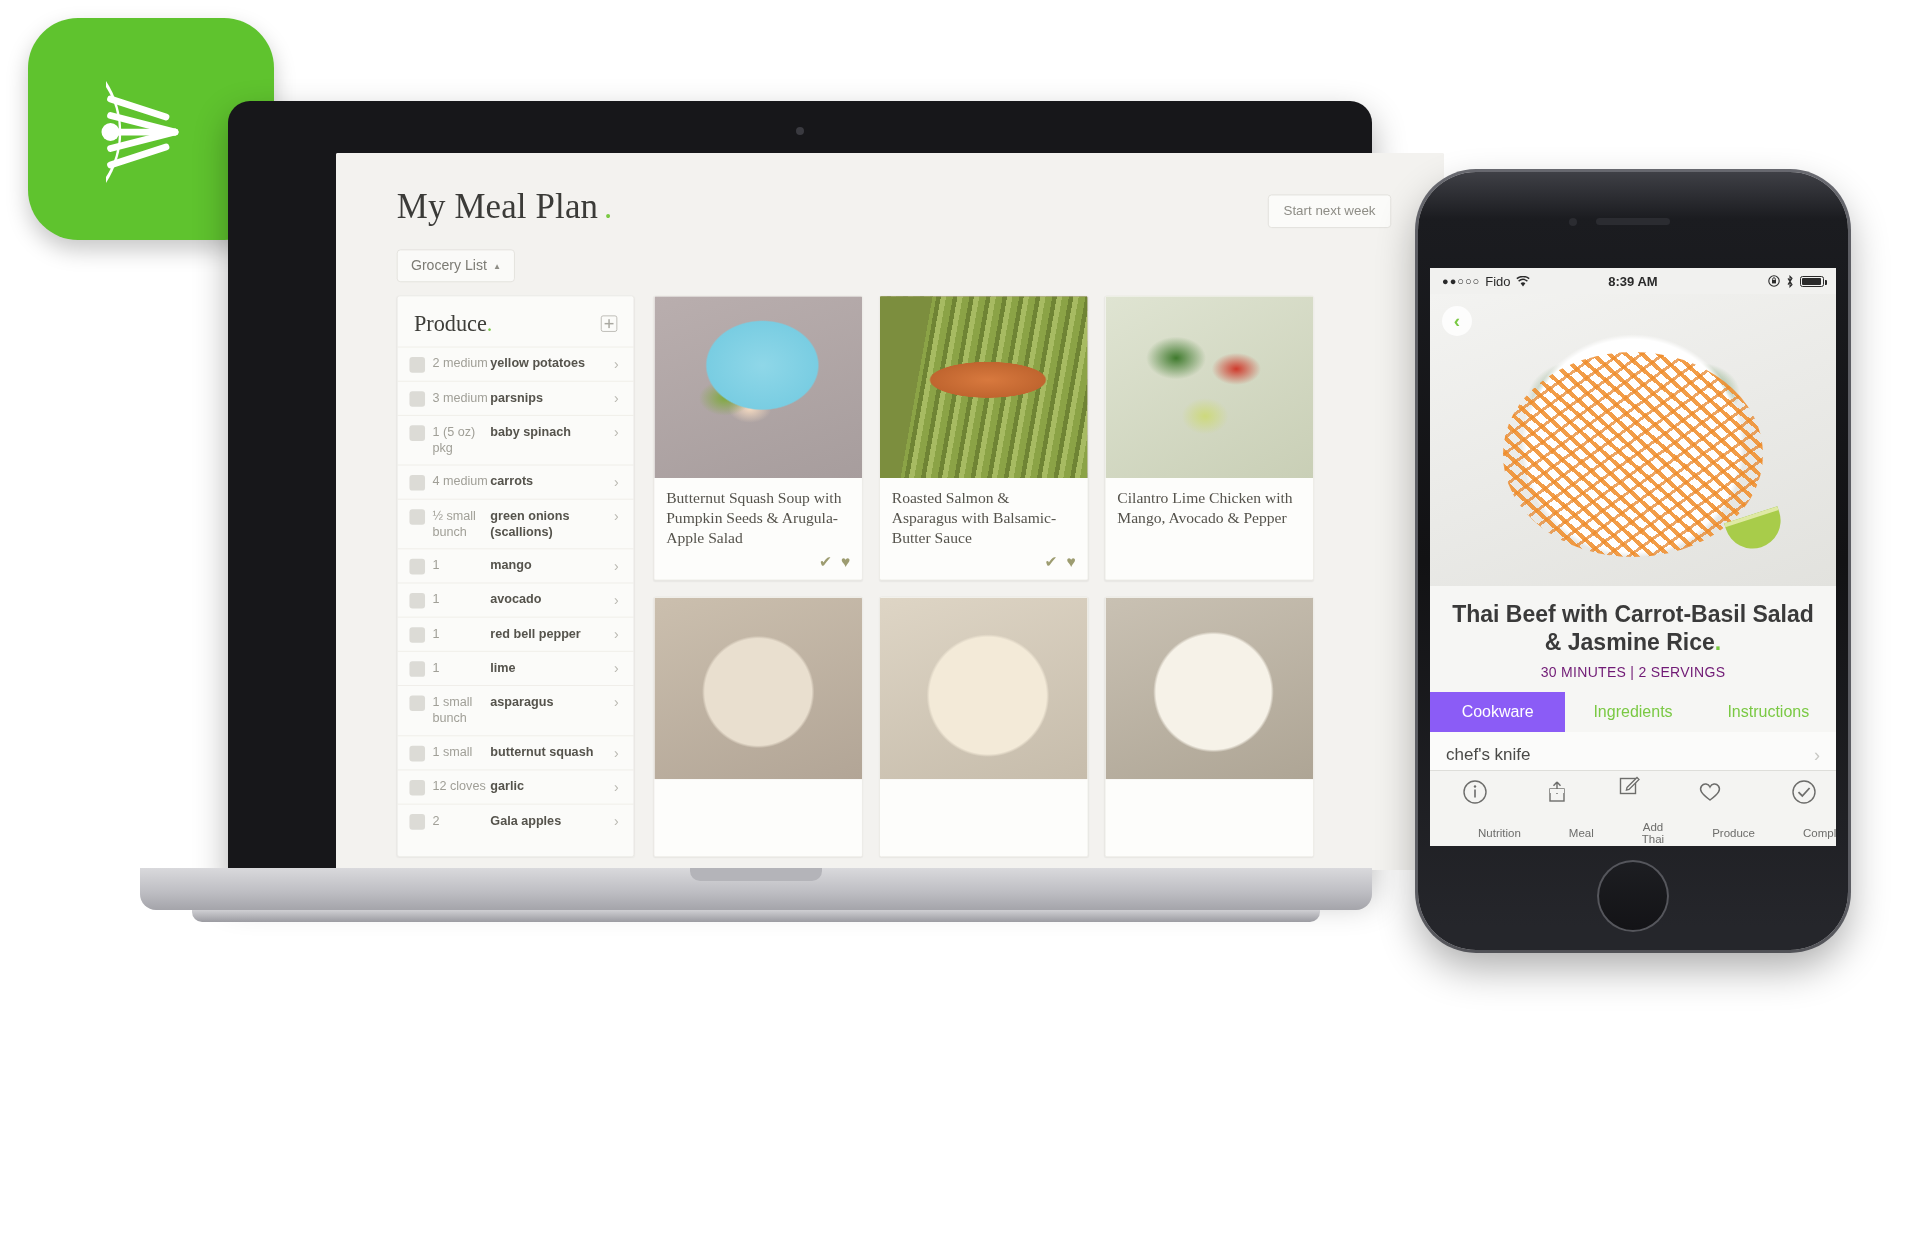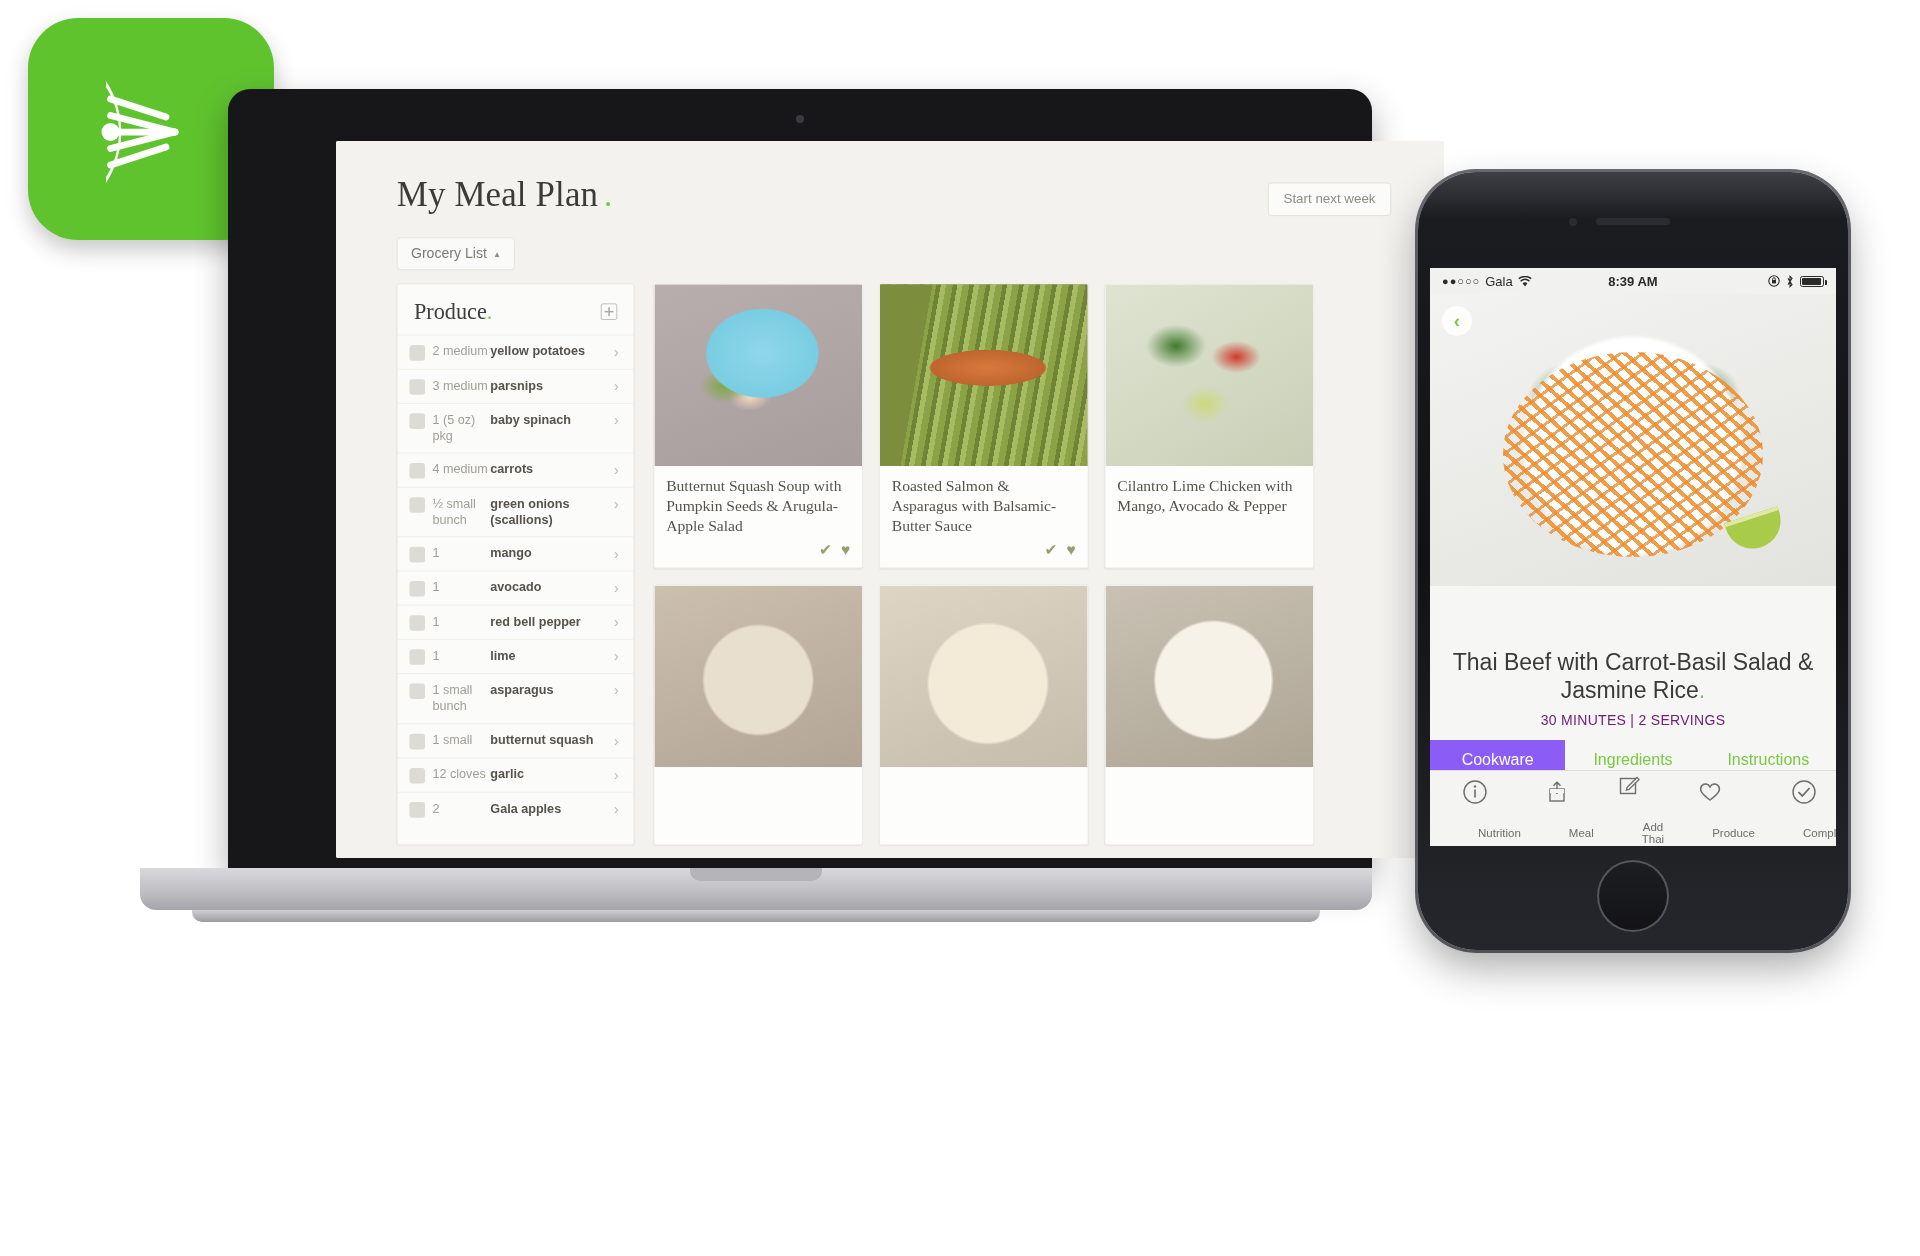--- a/index.html
+++ b/index.html
@@ -17,21 +17,21 @@
     width: 246px; height: 222px;
     border-radius: 50px;
     background: #5fc32e;
     box-shadow: 0 10px 22px rgba(0,0,0,.22);
   }
   .app-icon svg { position: absolute; left: 50%; top: 50%; transform: translate(-50%,-50%); }
 
   
   .laptop { position: absolute; left: 140px; top: 85px; width: 1232px; height: 1055px; }
   .laptop-lid {
-    position: absolute; left: 88px; top: 4px; width: 1144px; height: 785px;
+    position: absolute; left: 88px; top: 16px; width: 1144px; height: 785px;
     background: #17171a; border-radius: 22px 22px 6px 6px;
     box-shadow: 0 14px 34px rgba(0,0,0,.30);
   }
   .laptop-cam { position:absolute; left: 50%; top: 26px; margin-left:-4px; width: 8px; height:8px; border-radius:50%; background:#3a3a40; }
   .laptop-screen {
     position: absolute; left: 108px; top: 52px; width: 1108px; height: 717px;
     background: #f3f2ef; overflow: hidden;
     border-radius: 2px;
   }
   .laptop-base {
@@ -216,21 +216,21 @@
   }
   .pback {
     position:absolute; left: 12px; top: 12px; width: 30px; height: 30px;
     border-radius: 50%; background: rgba(255,255,255,.82);
     display:flex; align-items:center; justify-content:center;
     color:#7ac943; font-size: 19px; font-weight: bold;
   }
 
   .precipe-title {
     text-align: center; padding: 14px 22px 0 22px;
-    font-size: 23px; font-weight: normal; color: #3a3a3a; line-height: 1.22; margin-top: 48px;
+    font-size: 23px; font-weight: bold; color: #3a3a3a; line-height: 1.22;
   }
   .precipe-title .dot { color: #7ac943; }
   .pmeta { text-align:center; font-size: 14px; color:#701a75; padding: 8px 0 12px 0; letter-spacing: .3px; }
 
   .ptabs { display: flex; }
   .ptab { flex: 1; text-align:center; padding: 11px 0; font-size: 16px; color: #7ac943; background: #f6f6f4; }
   .ptab.active { background: #8b5cf6; color: #ffffff; }
 
   .prow {
     display:flex; align-items:flex-start; justify-content: space-between;
@@ -451,21 +451,21 @@
     <div class="phone-top">
       <div class="pcam"></div>
       <div class="pspeaker"></div>
     </div>
 
     <div class="phone-screen">
 
       <div class="statusbar">
         <div class="sb-left">
           <span class="dots">●●○○○</span>
-          <span>Gala</span>
+          <span>Fido</span>
           <svg width="14" height="11" viewBox="0 0 14 11">
             <path d="M7 10.4 L4.6 7.2 A4 4 0 0 1 9.4 7.2 Z" fill="#2a2a2a"></path>
             <path d="M2.6 5.1 A7 7 0 0 1 11.4 5.1" stroke="#2a2a2a" stroke-width="1.4" fill="none"></path>
             <path d="M0.8 2.6 A10 10 0 0 1 13.2 2.6" stroke="#2a2a2a" stroke-width="1.4" fill="none"></path>
           </svg>
         </div>
         <div class="sb-center">8:39 AM</div>
         <div class="sb-right">
           <svg width="12" height="12" viewBox="0 0 12 12">
             <circle cx="6" cy="6" r="5.2" fill="none" stroke="#2a2a2a" stroke-width="1.1"></circle>

